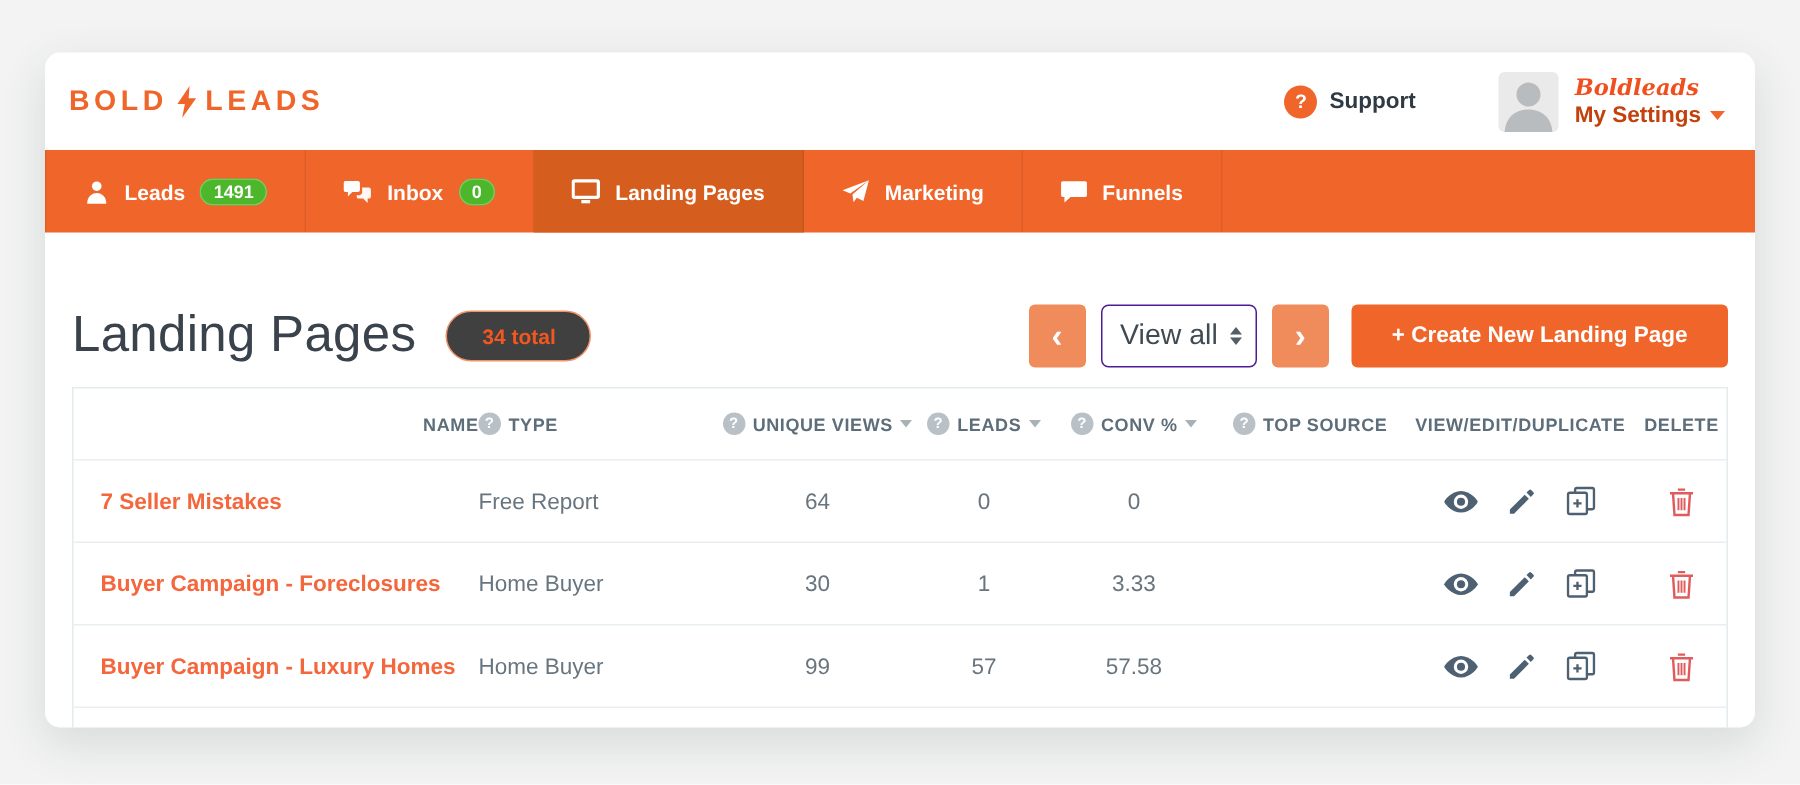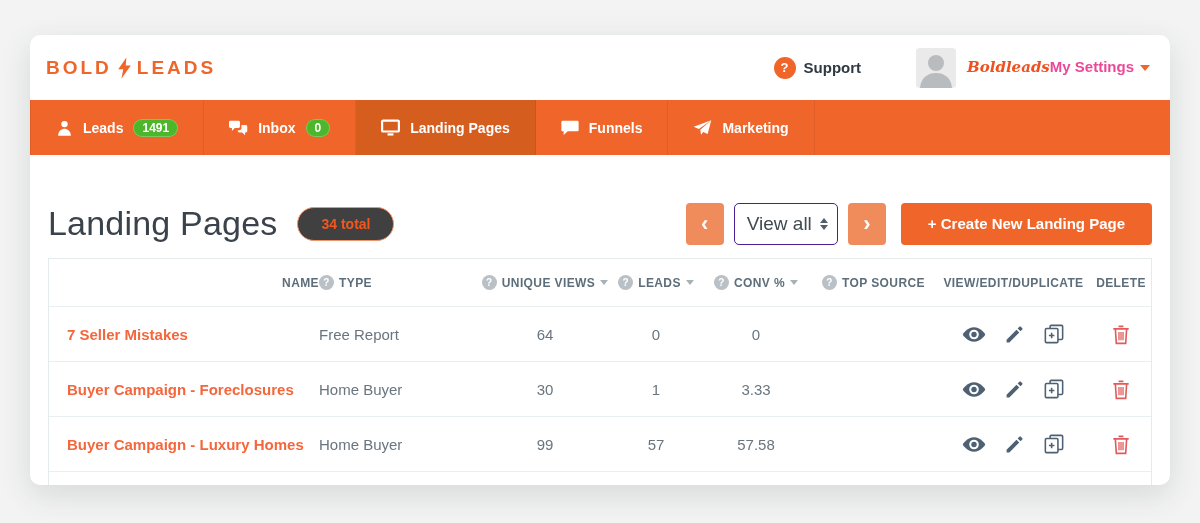--- a/index.html
+++ b/index.html
@@ -25,23 +25,23 @@
   .support .q-circle {
     width:22px; height:22px; border-radius:50%; background:#f0662a; color:#fff;
     font-size:13px; font-weight:800; display:flex; align-items:center; justify-content:center;
   }
   .support .s-label { color:#2f3a44; font-weight:700; font-size:15px; }
   .account { display:flex; align-items:center; gap:11px; margin-left:55px; cursor:pointer; }
   .avatar {
     width:40px; height:40px; border-radius:4px; background:#eaeaea; overflow:hidden;
     display:flex; align-items:flex-end; justify-content:center;
   }
-  .acct-text { display:flex; flex-direction:row; line-height:1.25; }
+  .acct-text { display:flex; flex-direction:column; line-height:1.25; }
   .acct-name { color:#f0501e; font-size:15px; font-weight:700; font-style:italic; font-family:"DejaVu Serif", serif; }
-  .acct-settings { color:#ec4899; font-size:15px; font-weight:700; display:flex; align-items:center; gap:6px; }
+  .acct-settings { color:#c2410c; font-size:15px; font-weight:700; display:flex; align-items:center; gap:6px; }
   .caret-down { width:0; height:0; border-left:5px solid transparent; border-right:5px solid transparent; border-top:6px solid #f0662a; display:inline-block; }
   
   .nav { height:55px; background:#f0662a; display:flex; align-items:stretch; }
   .tab {
     display:flex; align-items:center; gap:10px; padding:0 25px;
     color:#fff; font-weight:700; font-size:14px; cursor:pointer;
     border-right:1px solid rgba(0,0,0,.07);
   }
   .tab:first-child { border-left:1px solid rgba(0,0,0,.07); }
   .tab.active { background:#d55e1e; }
@@ -167,33 +167,33 @@
       <span style="display:flex;">
         <svg width="19" height="17" viewBox="0 0 26 22">
           <rect x="1.5" y="1.5" width="23" height="15" rx="1.5" fill="none" stroke="#fff" stroke-width="3"></rect>
           <rect x="9" y="19" width="8" height="3" fill="#fff"></rect>
         </svg>
       </span>
       <span>Landing Pages</span>
     </div>
     <div class="tab">
       <span style="display:flex;">
+        <svg width="19" height="17" viewBox="0 0 26 22" fill="#fff">
+          <path d="M25 1 L1 10 l7 3 Z M25 1 L10 14 l1 7 3 -4 6 3 Z"></path>
+        </svg>
+      </span>
+      <span>Marketing</span>
+    </div>
+    <div class="tab">
+      <span style="display:flex;">
         <svg width="18" height="17" viewBox="0 0 24 22" fill="#fff">
           <path d="M2 2 h20 a1.5 1.5 0 0 1 1.5 1.5 v11 a1.5 1.5 0 0 1 -1.5 1.5 h-13 l-5.5 5 v-5 h-1.5 a1.5 1.5 0 0 1 -1.5 -1.5 v-11 A1.5 1.5 0 0 1 2 2 Z"></path>
         </svg>
       </span>
       <span>Funnels</span>
-    </div>
-    <div class="tab">
-      <span style="display:flex;">
-        <svg width="19" height="17" viewBox="0 0 26 22" fill="#fff">
-          <path d="M25 1 L1 10 l7 3 Z M25 1 L10 14 l1 7 3 -4 6 3 Z"></path>
-        </svg>
-      </span>
-      <span>Marketing</span>
     </div>
   </div>
 
   <div class="title-row">
     <span class="page-title">Landing Pages</span>
     <span class="total-pill">34 total</span>
     <span class="title-spacer"></span>
     <button class="pg-btn">
       <span>‹</span>
     </button>

